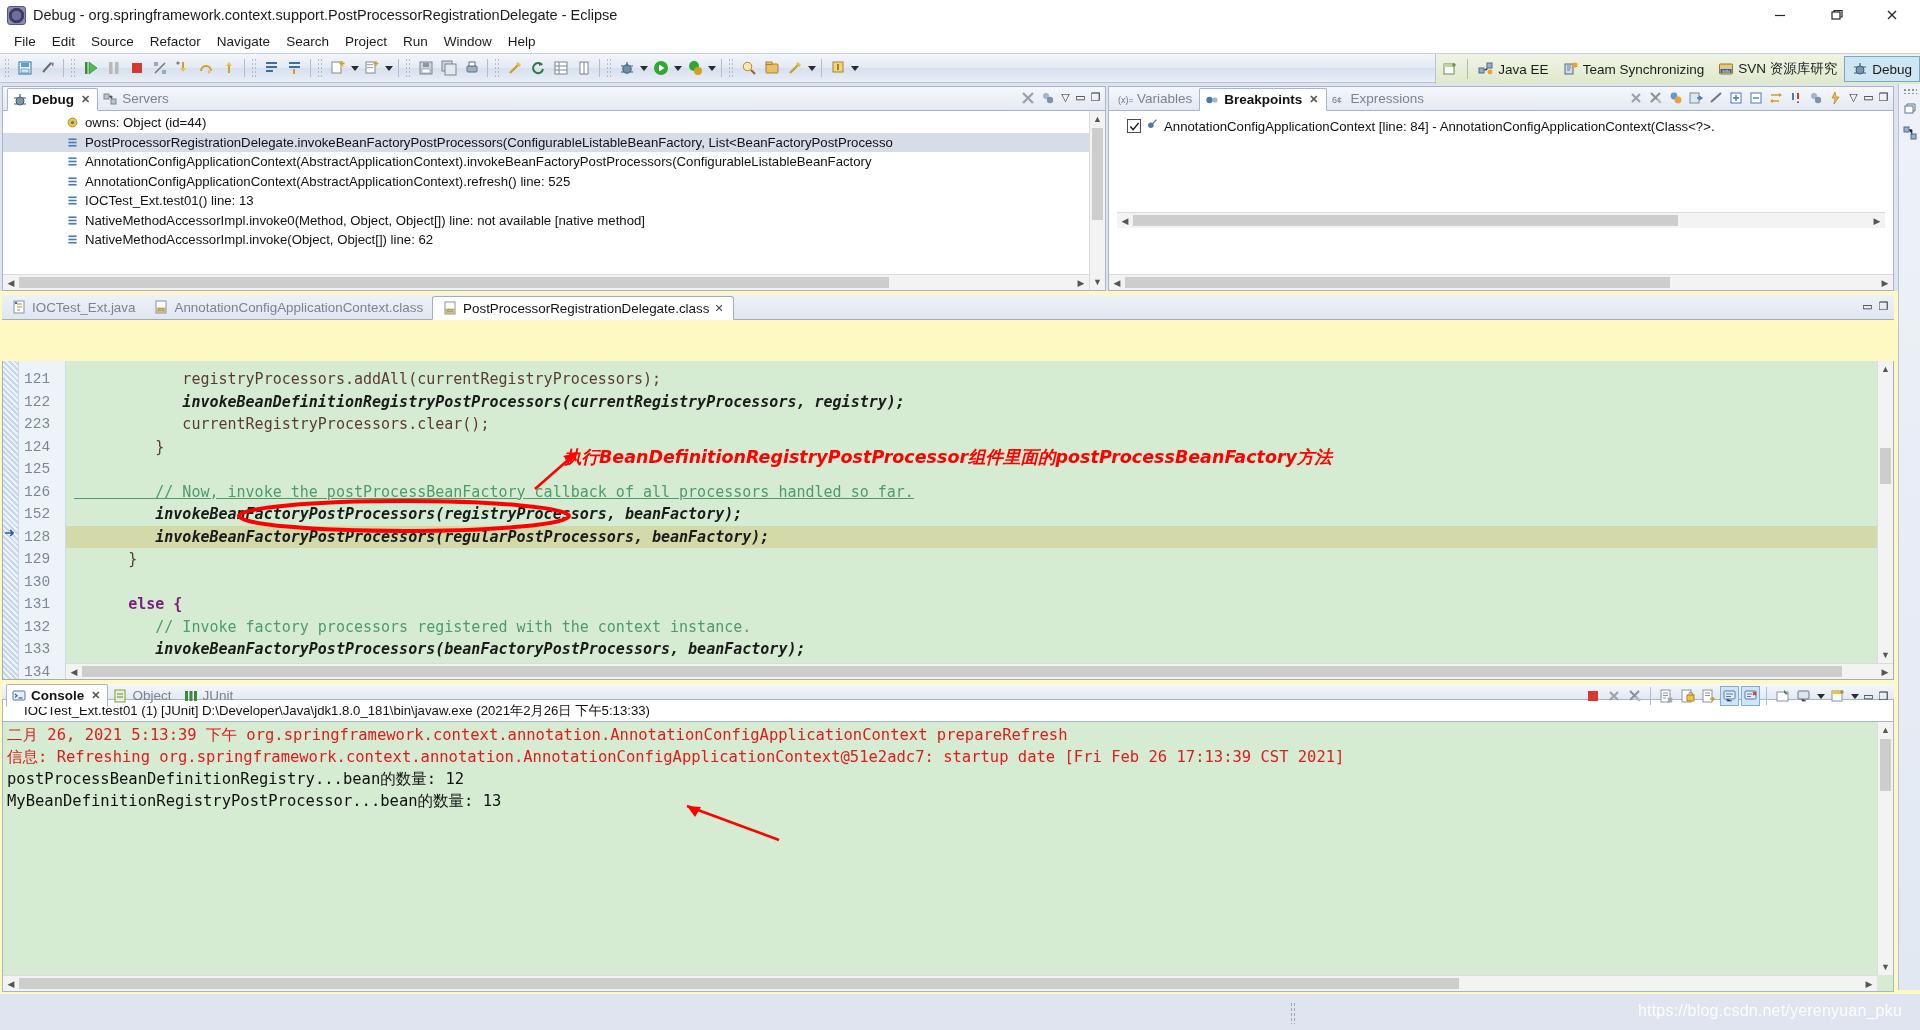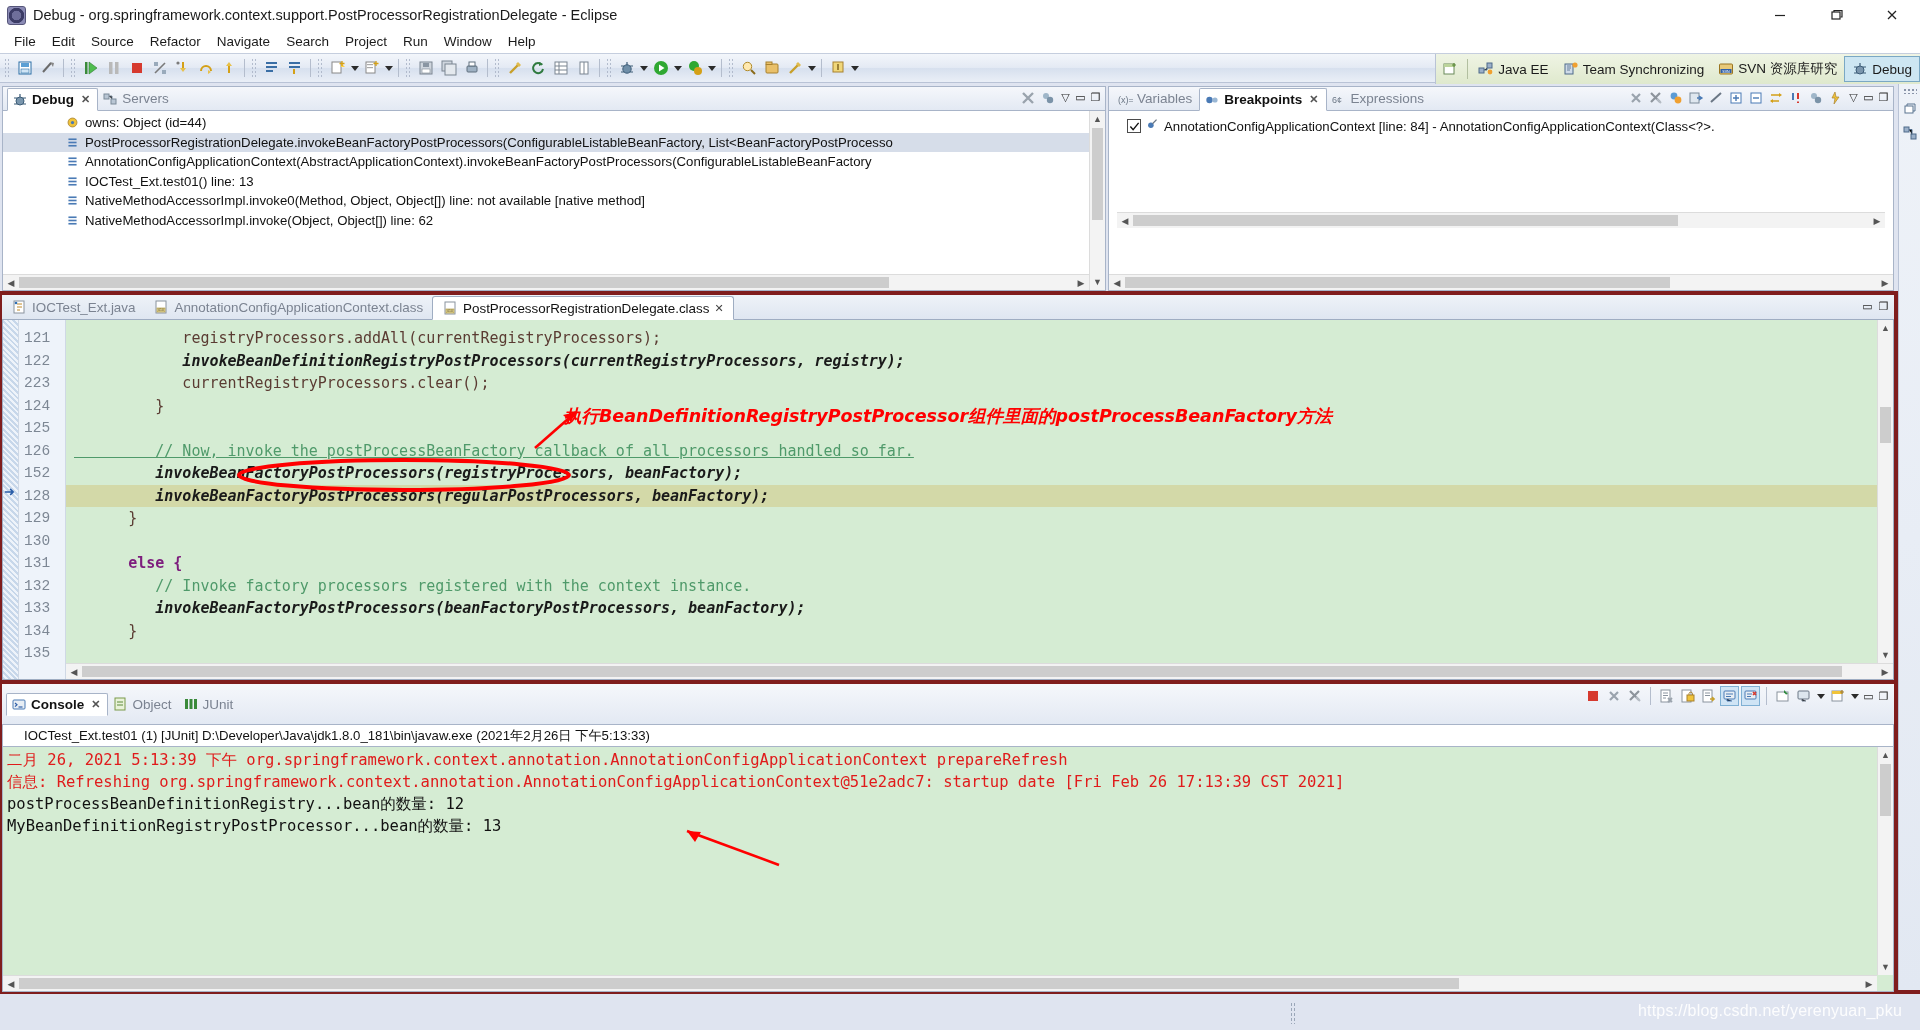--- a/index.html
+++ b/index.html
@@ -6,21 +6,21 @@
   html, body {
     margin: 0; padding: 0;
     width: 1920px; height: 1030px;
     overflow: hidden;
     font-family: "Liberation Sans", sans-serif;
     background: #dfe4f0;
   }
   .app {
     width: 1920px; height: 1030px;
     position: relative;
-    background: #7f1d1d;
+    background: #fef9c3;
     display: flex;
     flex-direction: column;
   }
 
   
   .titlebar {
     height: 30px;
     background: #ffffff;
     display: flex;
     align-items: center;
@@ -351,23 +351,23 @@
   }
 
   
   .console-wrap {
     margin: 4px 2px 2px 2px;
     flex: 1;
     display:flex; flex-direction:column;
     position:relative;
   }
   .console-tabbar {
-    height: 41px;
+    height: 16px;
     background: linear-gradient(to bottom,#f5f7fb,#e3e9f3);
-    display:flex; align-items:center; padding-left:4px;
+    display:flex; align-items:flex-start; padding-left:4px;
     position:relative;
     border-bottom:1px solid #a8b4c8;
   }
   .console-tools {
     position:absolute; right:4px; top:1px; display:flex; gap:2px; align-items:center;
   }
   .ct-btn { width:19px;height:20px;display:flex;align-items:center;justify-content:center; }
   .ct-btn.toggled { background:#cfe4f5; border:1px solid #7fb0d4; }
   .console-head {
     height: 21px;
@@ -791,20 +791,30 @@
             <span>AnnotationConfigApplicationContext(AbstractApplicationContext).invokeBeanFactoryPostProcessors(ConfigurableListableBeanFactory</span>
           </div>
           <div class="stack-row">
             <span class="stack-ico">
               <svg width="13" height="13" viewBox="0 0 16 16">
                   <rect x="3" y="3" width="10" height="2" fill="#4a7ab5"></rect>
                   <rect x="3" y="7" width="10" height="2" fill="#4a7ab5"></rect>
                   <rect x="3" y="11" width="10" height="2" fill="#4a7ab5"></rect>
                 </svg>
             </span>
+            <span>AnnotationConfigApplicationContext(AbstractApplicationContext).refresh() line: 525</span>
+          </div>
+          <div class="stack-row">
+            <span class="stack-ico">
+              <svg width="13" height="13" viewBox="0 0 16 16">
+                  <rect x="3" y="3" width="10" height="2" fill="#4a7ab5"></rect>
+                  <rect x="3" y="7" width="10" height="2" fill="#4a7ab5"></rect>
+                  <rect x="3" y="11" width="10" height="2" fill="#4a7ab5"></rect>
+                </svg>
+            </span>
             <span>IOCTest_Ext.test01() line: 13</span>
           </div>
           <div class="stack-row">
             <span class="stack-ico">
               <svg width="13" height="13" viewBox="0 0 16 16">
                   <rect x="3" y="3" width="10" height="2" fill="#4a7ab5"></rect>
                   <rect x="3" y="7" width="10" height="2" fill="#4a7ab5"></rect>
                   <rect x="3" y="11" width="10" height="2" fill="#4a7ab5"></rect>
                 </svg>
             </span>
@@ -953,21 +963,21 @@
         <div class="hsb">
           <div class="hsb-arrow">◀</div>
           <div class="hsb-thumb" style="width:545px;"></div>
           <div style="flex:1"></div>
           <div class="hsb-arrow">▶</div>
         </div>
       </div>
     </div>
   </div>
 
-  <div class="editor-wrap" style="margin-right:26px;">
+  <div class="editor-wrap" style="margin-right:26px;gap:41px;">
     <div class="editor-tabbar">
       <div class="etab">
         <svg class="ico" viewBox="0 0 16 16">
             <rect x="3" y="2" width="10" height="12" fill="#fff" stroke="#8a939e"></rect>
             <path d="M6 5h5M6 8h5M6 11h3" stroke="#c08a2a" stroke-width="1"></path>
             <circle cx="5" cy="4" r="1.3" fill="#2f6fb5"></circle>
           </svg>
         <span>IOCTest_Ext.java</span>
       </div>
       <div class="etab">

